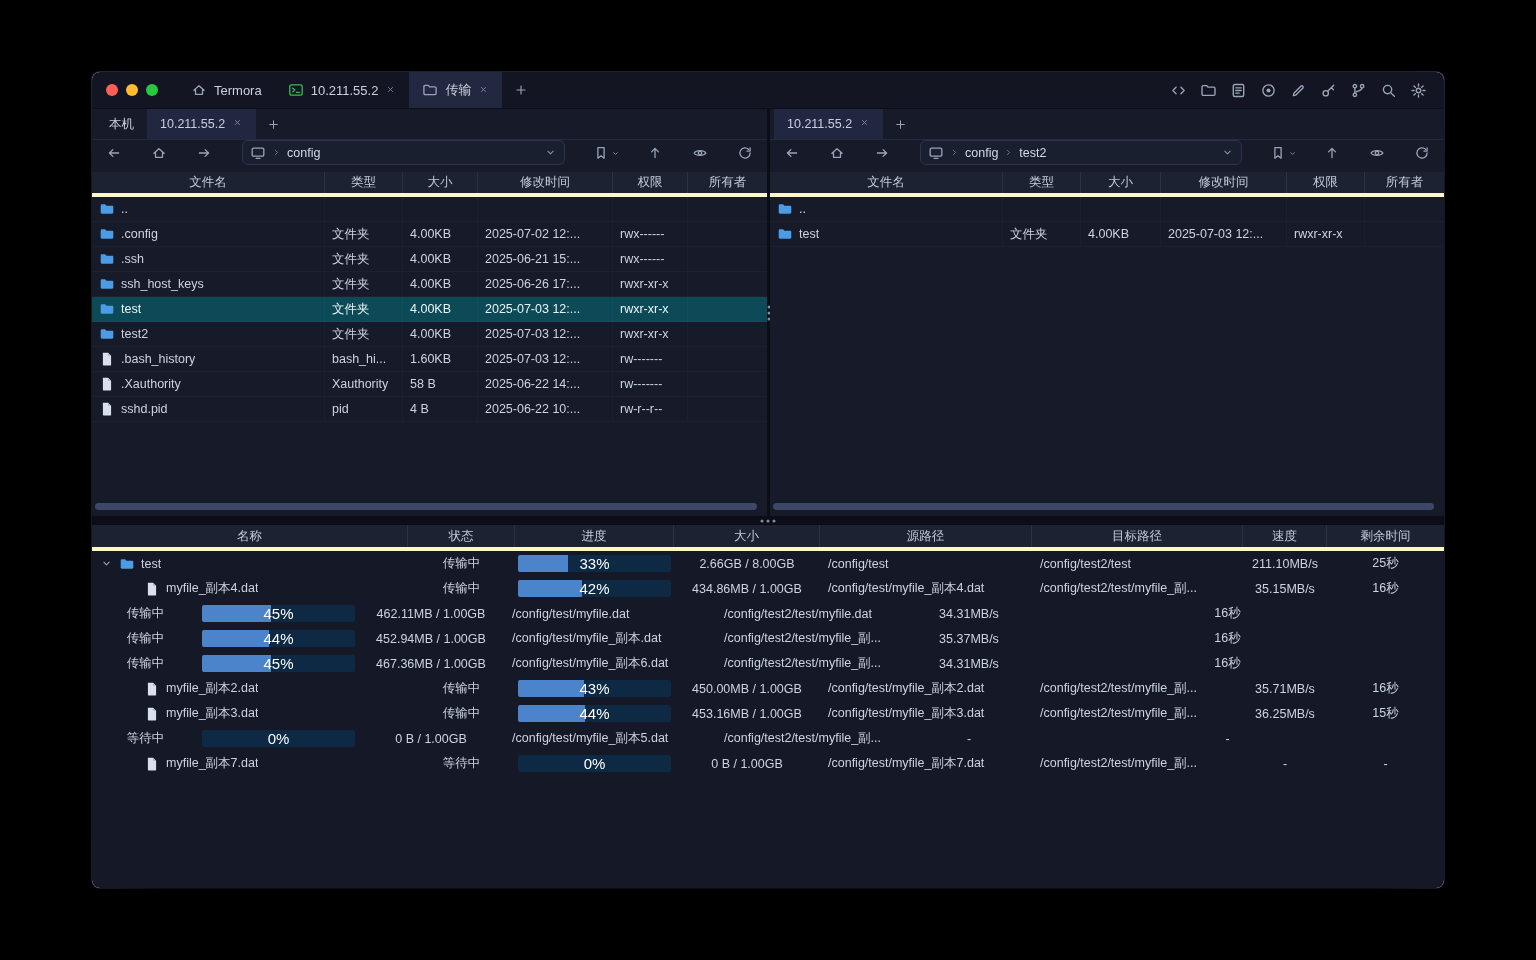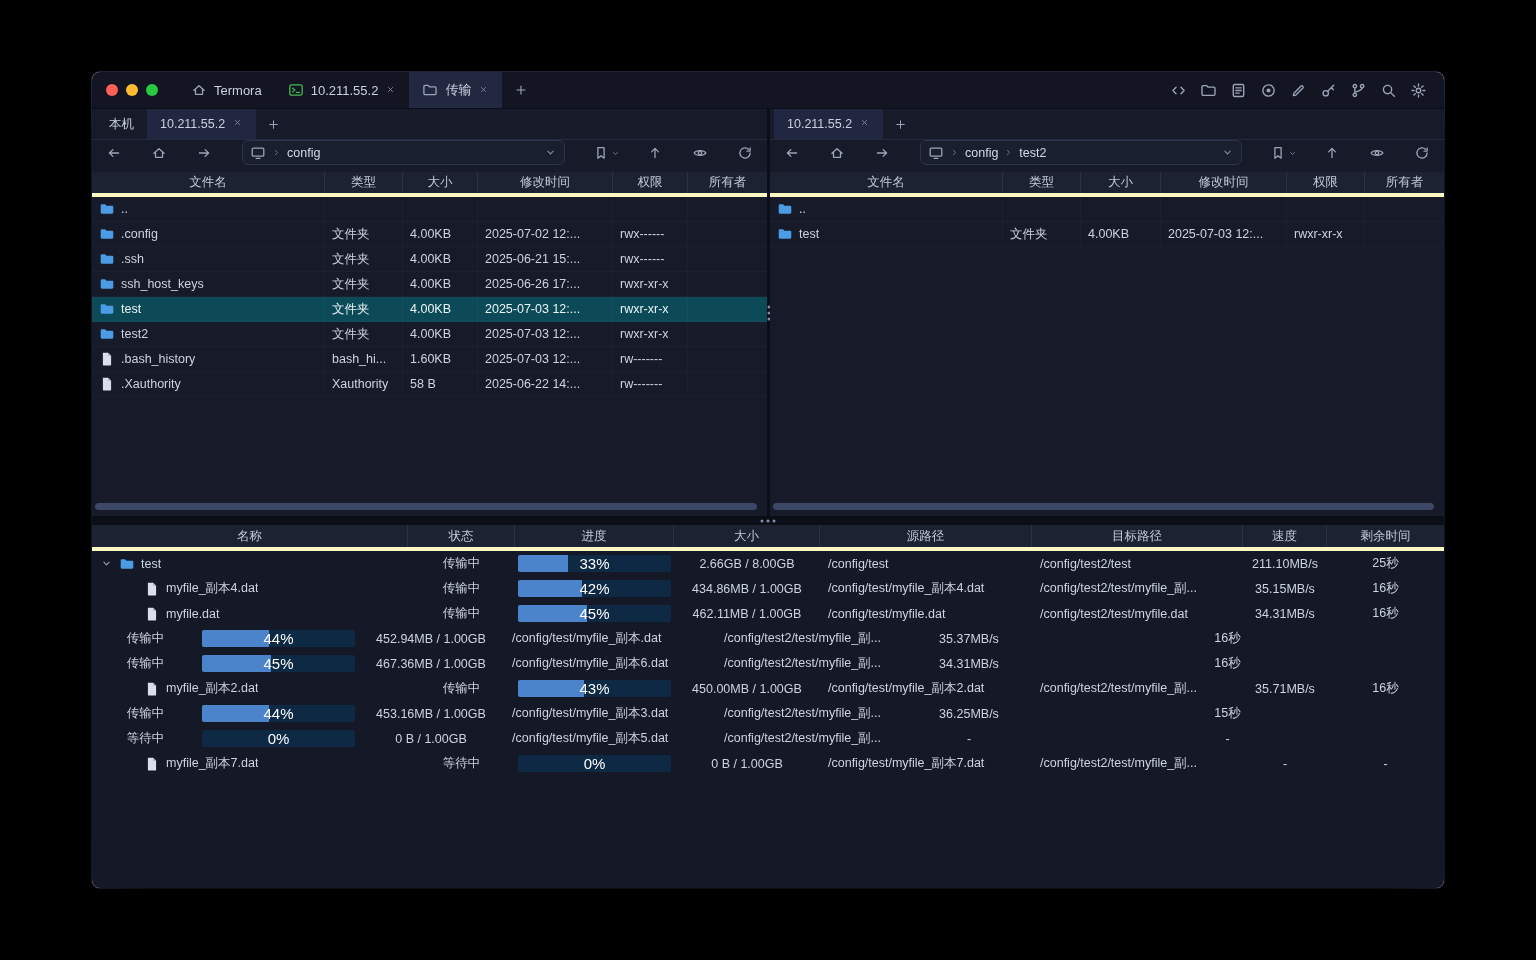--- a/index.html
+++ b/index.html
@@ -452,20 +452,36 @@
                 </svg>
               </span>
               <span class="fname">.Xauthority</span>
             </div>
             <div class="fc c1">Xauthority</div>
             <div class="fc c2">58 B</div>
             <div class="fc c3">2025-06-22 14:...</div>
             <div class="fc c4">rw-------</div>
             <div class="fc c5"></div>
           </div>
+          <div class="frow lt">
+            <div class="fc c0">
+              <span class="icon fic">
+                <svg viewBox="0 0 16 16" fill="none" stroke="#9aa4b8" stroke-width="1.3" stroke-linecap="round" stroke-linejoin="round">
+                  <path d="M3.9 1.7h5.1l3.1 3.1v9a.6.6 0 0 1-.6.6H4.5a.6.6 0 0 1-.6-.6z" fill="#d9e0ec" stroke="none"></path>
+                  <path d="M9 1.7v3.1h3.1z" fill="#a6b3c9" stroke="none"></path>
+                </svg>
+              </span>
+              <span class="fname">sshd.pid</span>
+            </div>
+            <div class="fc c1">pid</div>
+            <div class="fc c2">4 B</div>
+            <div class="fc c3">2025-06-22 10:...</div>
+            <div class="fc c4">rw-r--r--</div>
+            <div class="fc c5"></div>
+          </div>
         </div>
         <div class="hscroll">
           <div class="hthumb"></div>
         </div>
       </section>
     <div class="vdivider">
       <span class="grip-v">
           <i></i>
           <i></i>
           <i></i>
@@ -683,30 +699,20 @@
               <span class="ptext">42%</span>
             </div>
           </div>
           <div class="tc c3 ctr">434.86MB / 1.00GB</div>
           <div class="tc c4">/config/test/myfile_副本4.dat</div>
           <div class="tc c5">/config/test2/test/myfile_副...</div>
           <div class="tc c6 ctr">35.15MB/s</div>
           <div class="tc c7 ctr">16秒</div>
         </div>
         <div class="trow tt">
-          <div class="tc c0">
-            <span class="ind"></span>
-            <span class="icon fic">
-              <svg viewBox="0 0 16 16" fill="none" stroke="#9aa4b8" stroke-width="1.3" stroke-linecap="round" stroke-linejoin="round">
-                <path d="M3.9 1.7h5.1l3.1 3.1v9a.6.6 0 0 1-.6.6H4.5a.6.6 0 0 1-.6-.6z" fill="#d9e0ec" stroke="none"></path>
-                <path d="M9 1.7v3.1h3.1z" fill="#a6b3c9" stroke="none"></path>
-              </svg>
-            </span>
-            <span class="fname">myfile.dat</span>
-          </div>
           <div class="tc c1 ctr">传输中</div>
           <div class="tc c2">
             <div class="pbar">
               <div class="pfill" style="width:45%"></div>
               <span class="ptext">45%</span>
             </div>
           </div>
           <div class="tc c3 ctr">462.11MB / 1.00GB</div>
           <div class="tc c4">/config/test/myfile.dat</div>
           <div class="tc c5">/config/test2/test/myfile.dat</div>
@@ -759,20 +765,30 @@
               <span class="ptext">43%</span>
             </div>
           </div>
           <div class="tc c3 ctr">450.00MB / 1.00GB</div>
           <div class="tc c4">/config/test/myfile_副本2.dat</div>
           <div class="tc c5">/config/test2/test/myfile_副...</div>
           <div class="tc c6 ctr">35.71MB/s</div>
           <div class="tc c7 ctr">16秒</div>
         </div>
         <div class="trow tt">
+          <div class="tc c0">
+            <span class="ind"></span>
+            <span class="icon fic">
+              <svg viewBox="0 0 16 16" fill="none" stroke="#9aa4b8" stroke-width="1.3" stroke-linecap="round" stroke-linejoin="round">
+                <path d="M3.9 1.7h5.1l3.1 3.1v9a.6.6 0 0 1-.6.6H4.5a.6.6 0 0 1-.6-.6z" fill="#d9e0ec" stroke="none"></path>
+                <path d="M9 1.7v3.1h3.1z" fill="#a6b3c9" stroke="none"></path>
+              </svg>
+            </span>
+            <span class="fname">myfile_副本3.dat</span>
+          </div>
           <div class="tc c1 ctr">传输中</div>
           <div class="tc c2">
             <div class="pbar">
               <div class="pfill" style="width:44%"></div>
               <span class="ptext">44%</span>
             </div>
           </div>
           <div class="tc c3 ctr">453.16MB / 1.00GB</div>
           <div class="tc c4">/config/test/myfile_副本3.dat</div>
           <div class="tc c5">/config/test2/test/myfile_副...</div>

